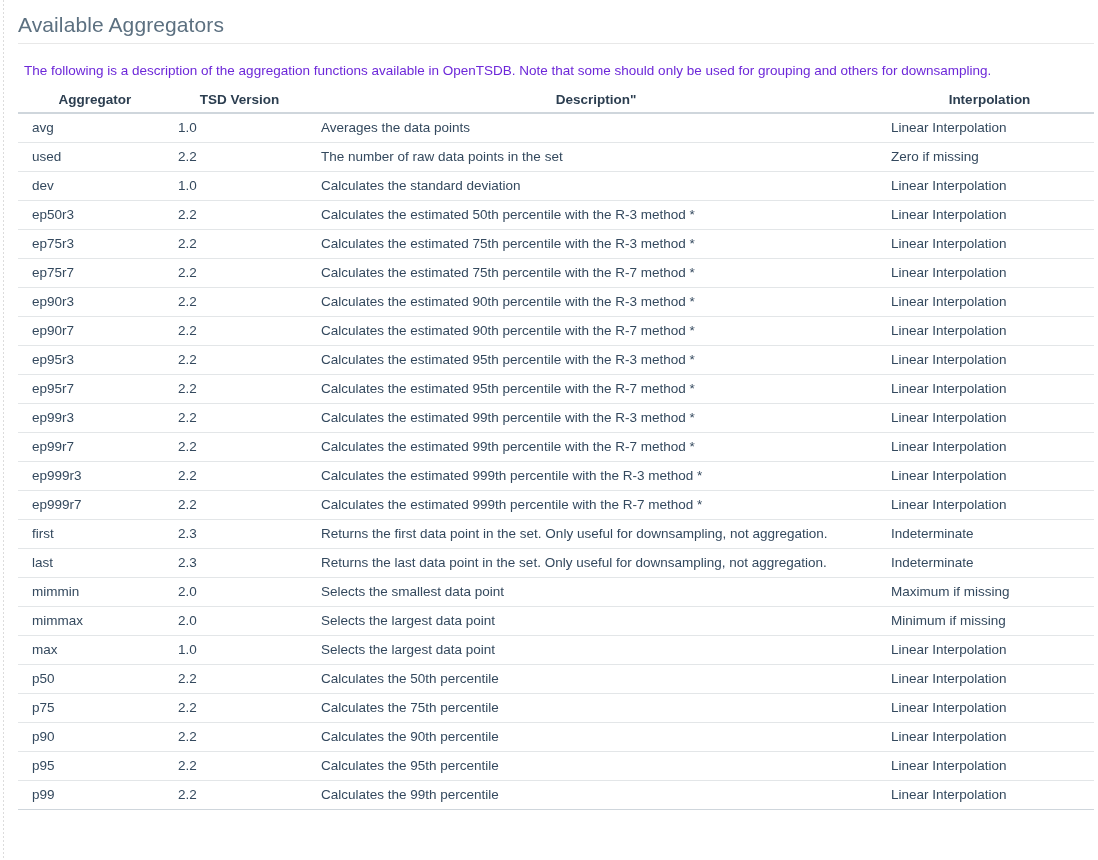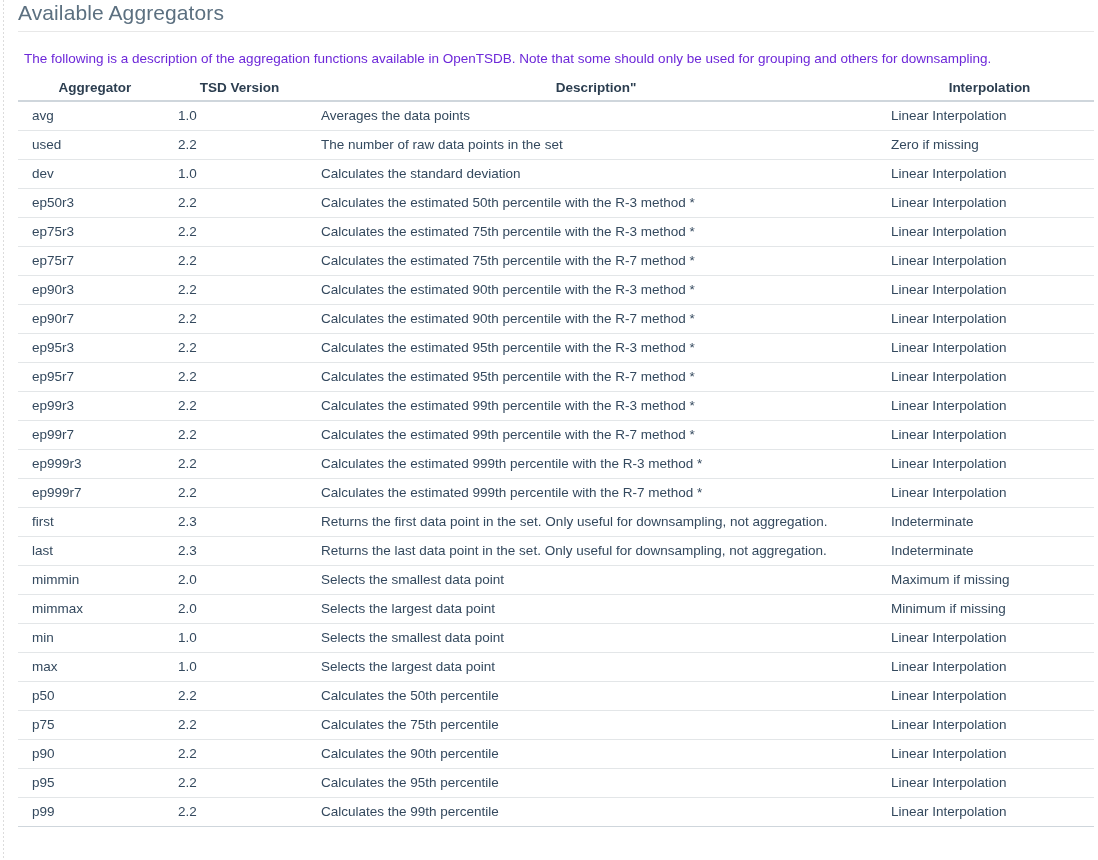--- a/index.html
+++ b/index.html
@@ -13,21 +13,21 @@
     height: 860px;
     font-family: "Liberation Sans", sans-serif;
     color: #34495e;
     overflow: hidden;
   }
   .page {
     position: relative;
     width: 1098px;
     height: 860px;
     box-sizing: border-box;
-    padding: 0 8px 0 14px;
+    padding: 12px 8px 0 14px;
   }
   
   .left-rail {
     position: absolute;
     left: 3px;
     top: 0;
     width: 1px;
     height: 860px;
     background-image: linear-gradient(to bottom, #d6d6d6 0 2px, transparent 2px 4px);
     background-size: 1px 4px;
@@ -222,26 +222,20 @@
           <td>Selects the smallest data point</td>
           <td>Maximum if missing</td>
         </tr>
         <tr>
           <td>mimmax</td>
           <td>2.0</td>
           <td>Selects the largest data point</td>
           <td>Minimum if missing</td>
         </tr>
         <tr>
-          <td>min</td>
-          <td>1.0</td>
-          <td>Selects the smallest data point</td>
-          <td>Linear Interpolation</td>
-        </tr>
-        <tr>
           <td>max</td>
           <td>1.0</td>
           <td>Selects the largest data point</td>
           <td>Linear Interpolation</td>
         </tr>
         <tr>
           <td>p50</td>
           <td>2.2</td>
           <td>Calculates the 50th percentile</td>
           <td>Linear Interpolation</td>

